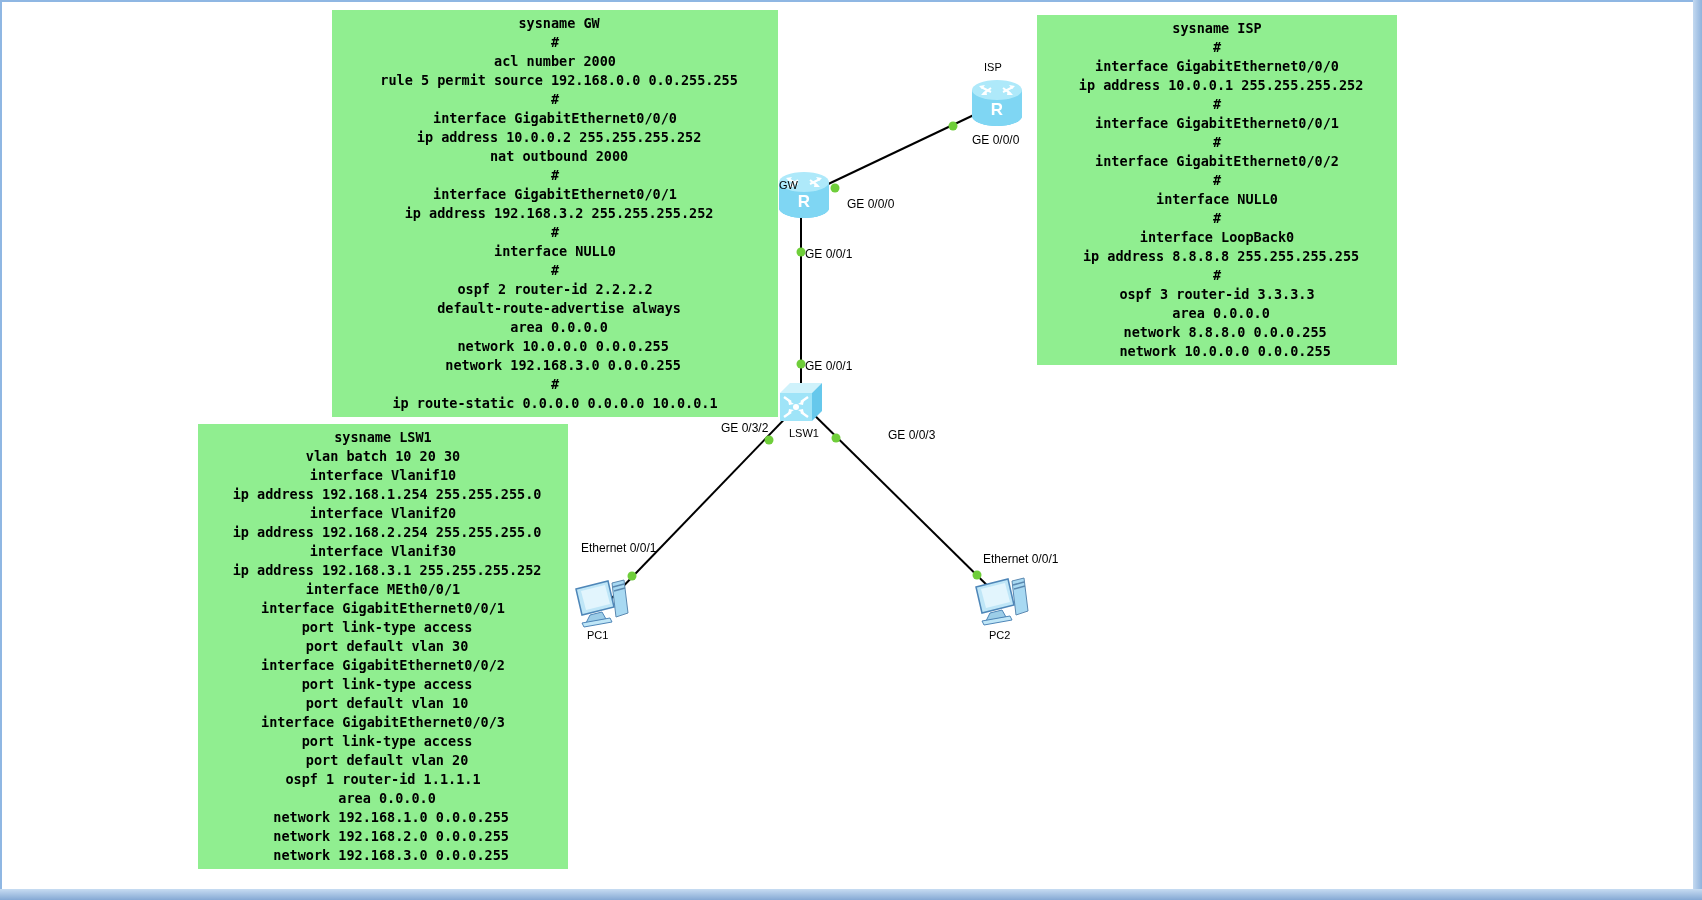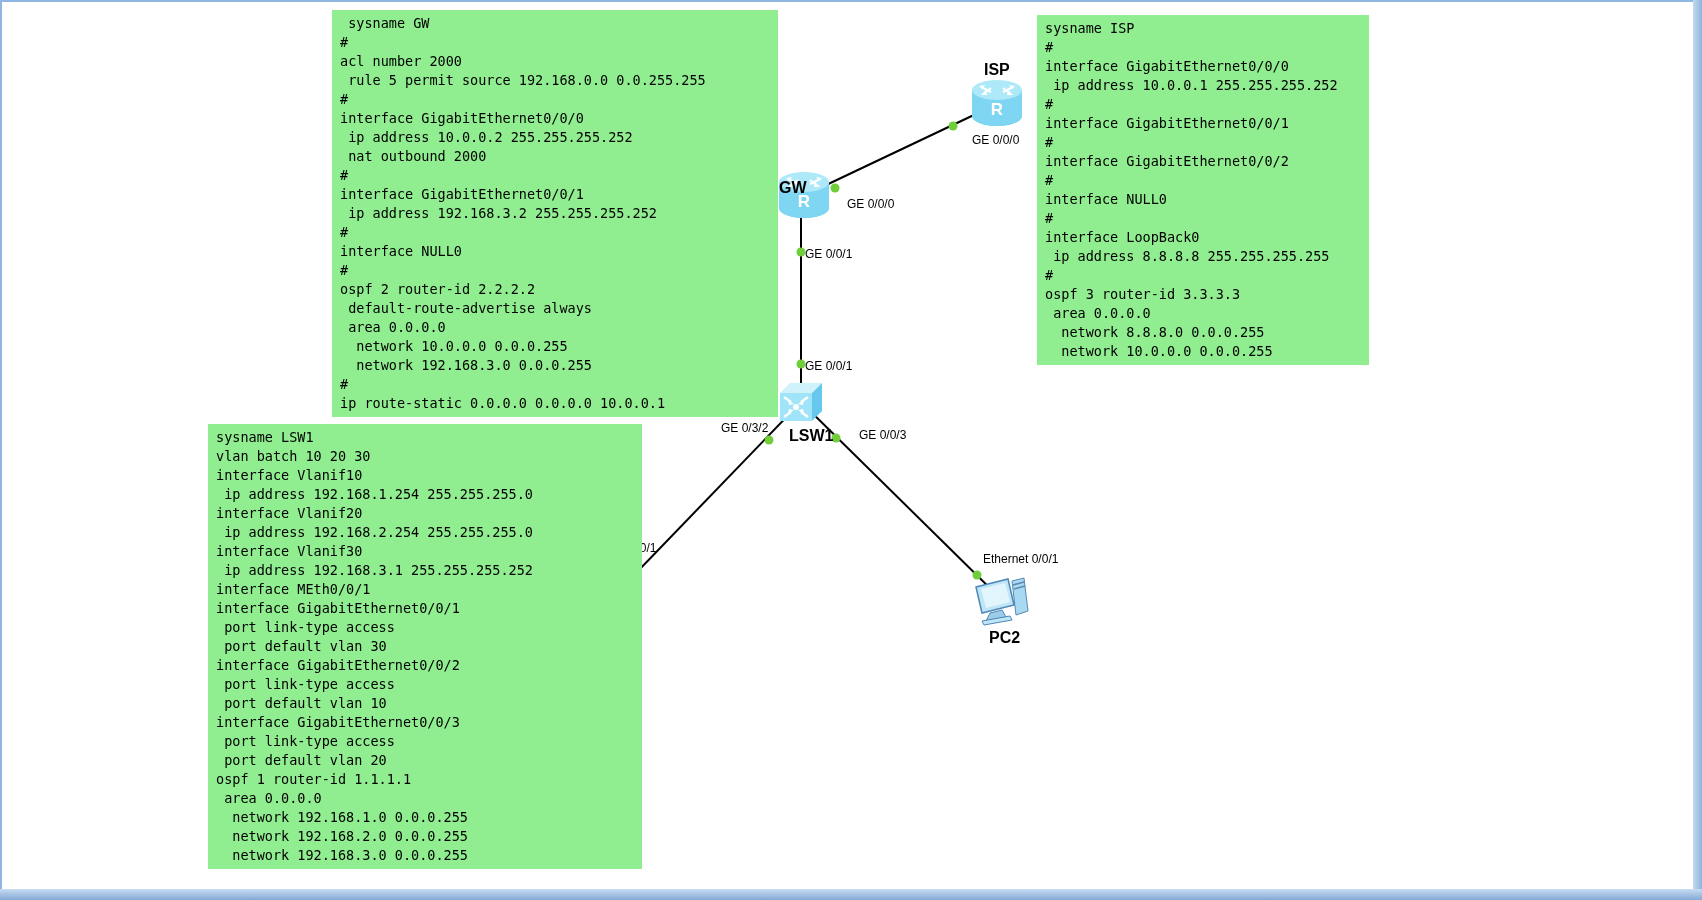--- a/index.html
+++ b/index.html
@@ -17,42 +17,43 @@
                   background:linear-gradient(90deg,#C3D9F0,#8FB3DD); z-index:10; }
   .frame-bottom { position:absolute; bottom:0; left:0; width:100%; height:11px;
                   background:linear-gradient(180deg,#C7DCF2,#85A9D4); z-index:10; }
 
   
   .note {
     position:absolute;
     background:#90EE90;
     font-family:"DejaVu Sans Mono","Liberation Mono",monospace;
     font-size:13.5px;
-    font-weight:400;
+    font-weight:700;
     line-height:19px;
     color:#000;
     padding:4px 8px;
     white-space:pre;
     z-index:3;
+    text-align:center;
   }
   .note-gw   { left:332px;  top:10px;  width:446px; }
-  .note-isp  { left:1037px; top:15px;  width:332px; }
-  .note-lsw1 { left:208px;  top:424px; width:434px; }
+  .note-isp  { left:1037px; top:15px;  width:360px; }
+  .note-lsw1 { left:198px;  top:424px; width:370px; }
 
   
   svg.wires { position:absolute; left:0; top:0; z-index:1; }
 
   .device { position:absolute; z-index:2; }
   .dev-label, .port-label {
     position:absolute;
     color:#000;
     z-index:2;
     white-space:nowrap;
   }
-  .dev-label  { font-size:16px;font-weight:bold; }
+  .dev-label  { font-size:11px; }
   .port-label { font-size:12px; }
 </style>
 </head>
 <body>
 
 <div class="frame-top"></div>
 <div class="frame-left"></div>
 <div class="frame-right"></div>
 <div class="frame-bottom"></div>
 
@@ -195,21 +196,21 @@
         <path d="M18,31 l-6,4 1,-5 z" stroke="none"></path>
       <line x1="32" y1="38" x2="25" y2="33"></line>
         <path d="M22,31 l6,4 -1,-5 z" stroke="none"></path>
       <circle cx="20" cy="28" r="3" stroke="none"></circle>
     </g>
   </svg>
 </div>
 <span class="dev-label" style="left:789px; top:427px;">LSW1</span>
 <span class="port-label" style="left:805px; top:359px;">GE 0/0/1</span>
 <span class="port-label" style="left:721px; top:421px;">GE 0/3/2</span>
-<span class="port-label" style="left:859px; top:428px;">GE 0/0/3</span>
+<span class="port-label" style="left:888px; top:428px;">GE 0/0/3</span>
 
 <div class="device" style="left:574px; top:577px;">
   <svg width="58" height="52" viewBox="0 0 58 52">
     <polygon points="38,6 50,3 54,36 42,40" fill="#A8D9F2" stroke="#5A88B0" stroke-width="1"></polygon>
     <line x1="39" y1="10" x2="50" y2="7" stroke="#5A88B0" stroke-width="1.5"></line>
     <line x1="40" y1="14" x2="51" y2="11" stroke="#5A88B0" stroke-width="1.5"></line>
     <polygon points="2,12 34,4 40,30 8,38" fill="#BFE6F7" stroke="#4E86B8" stroke-width="1.5"></polygon>
     <polygon points="7,14 31,8 36,27 12,33" fill="#E2F5FD"></polygon>
     <polygon points="16,38 28,35 32,42 12,46" fill="#9CCDE8" stroke="#4E86B8" stroke-width="1"></polygon>
     <polygon points="8,46 36,41 38,45 10,50" fill="#BFE6F7" stroke="#4E86B8" stroke-width="1"></polygon>

